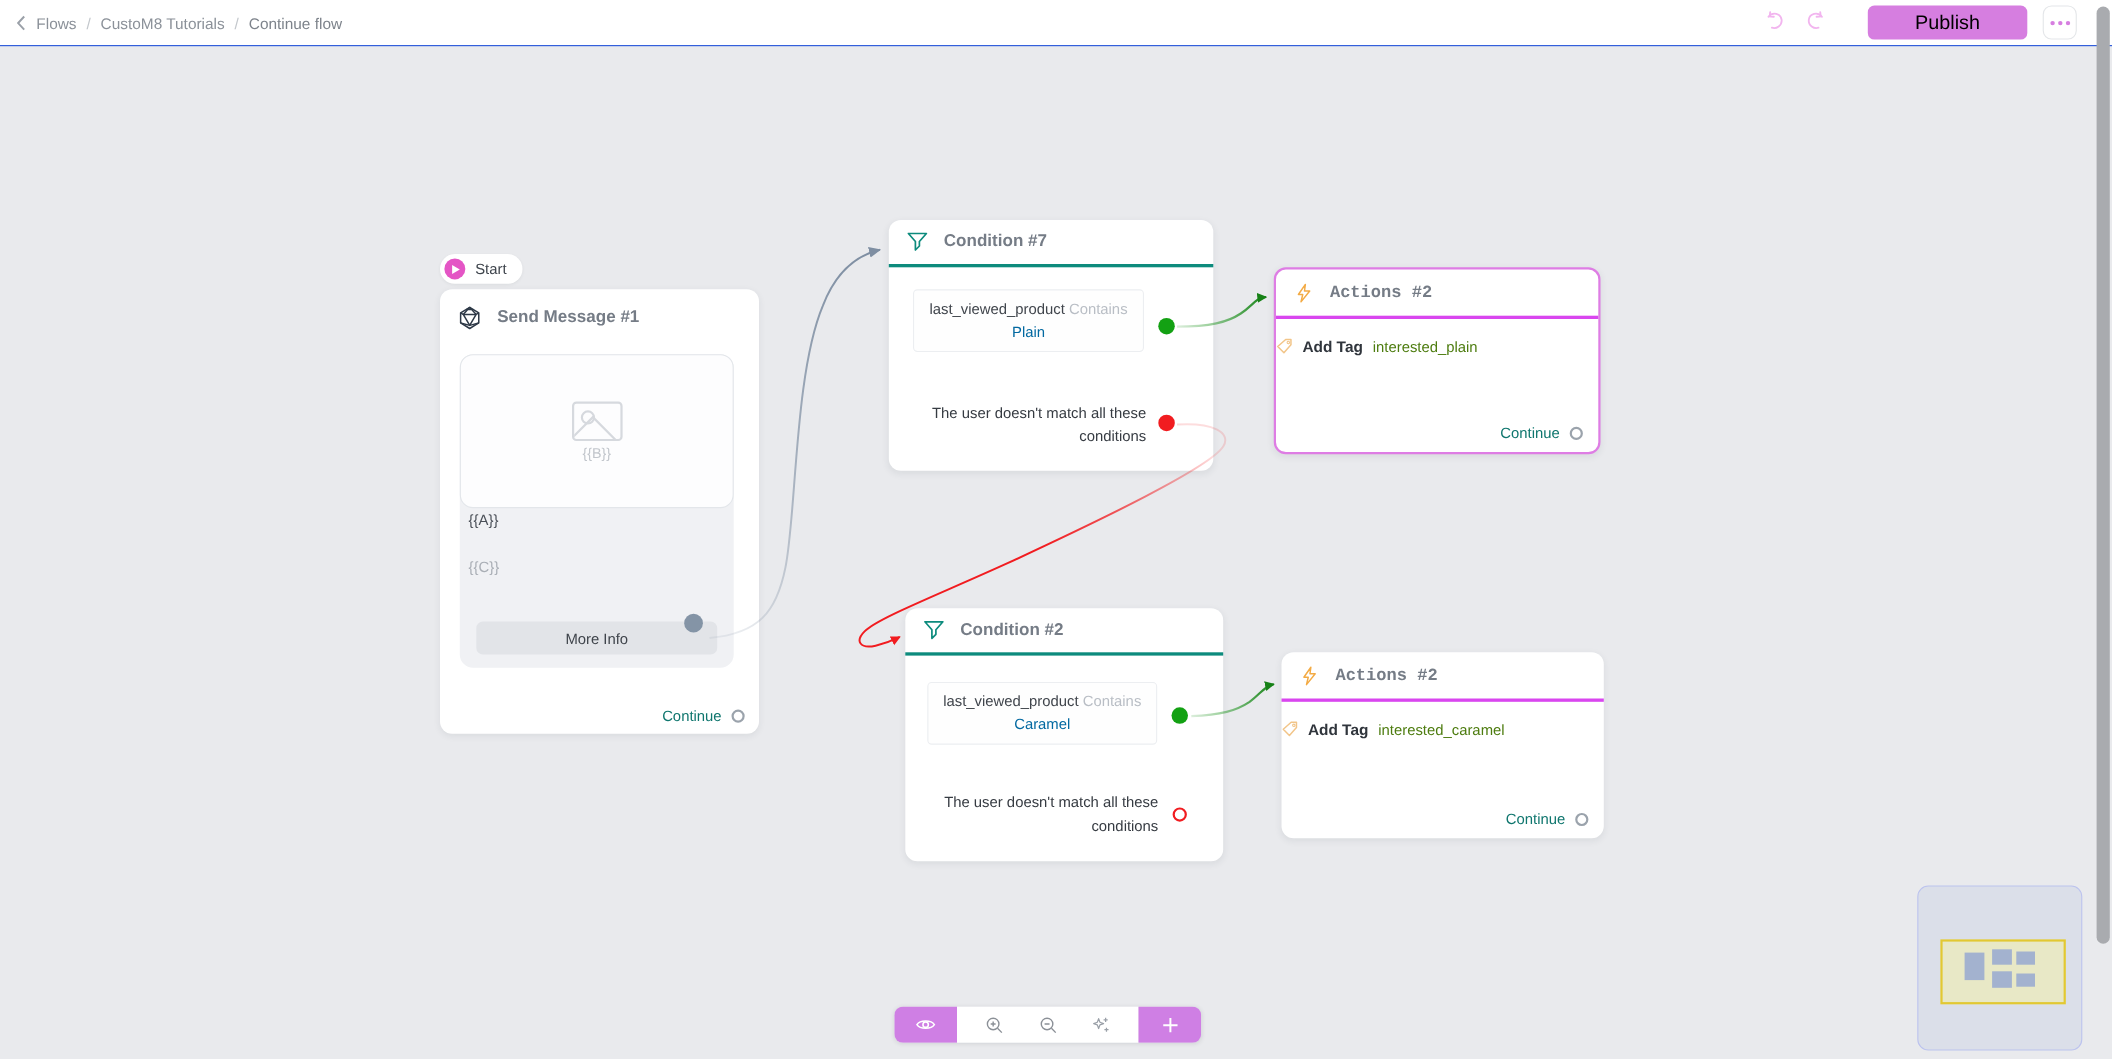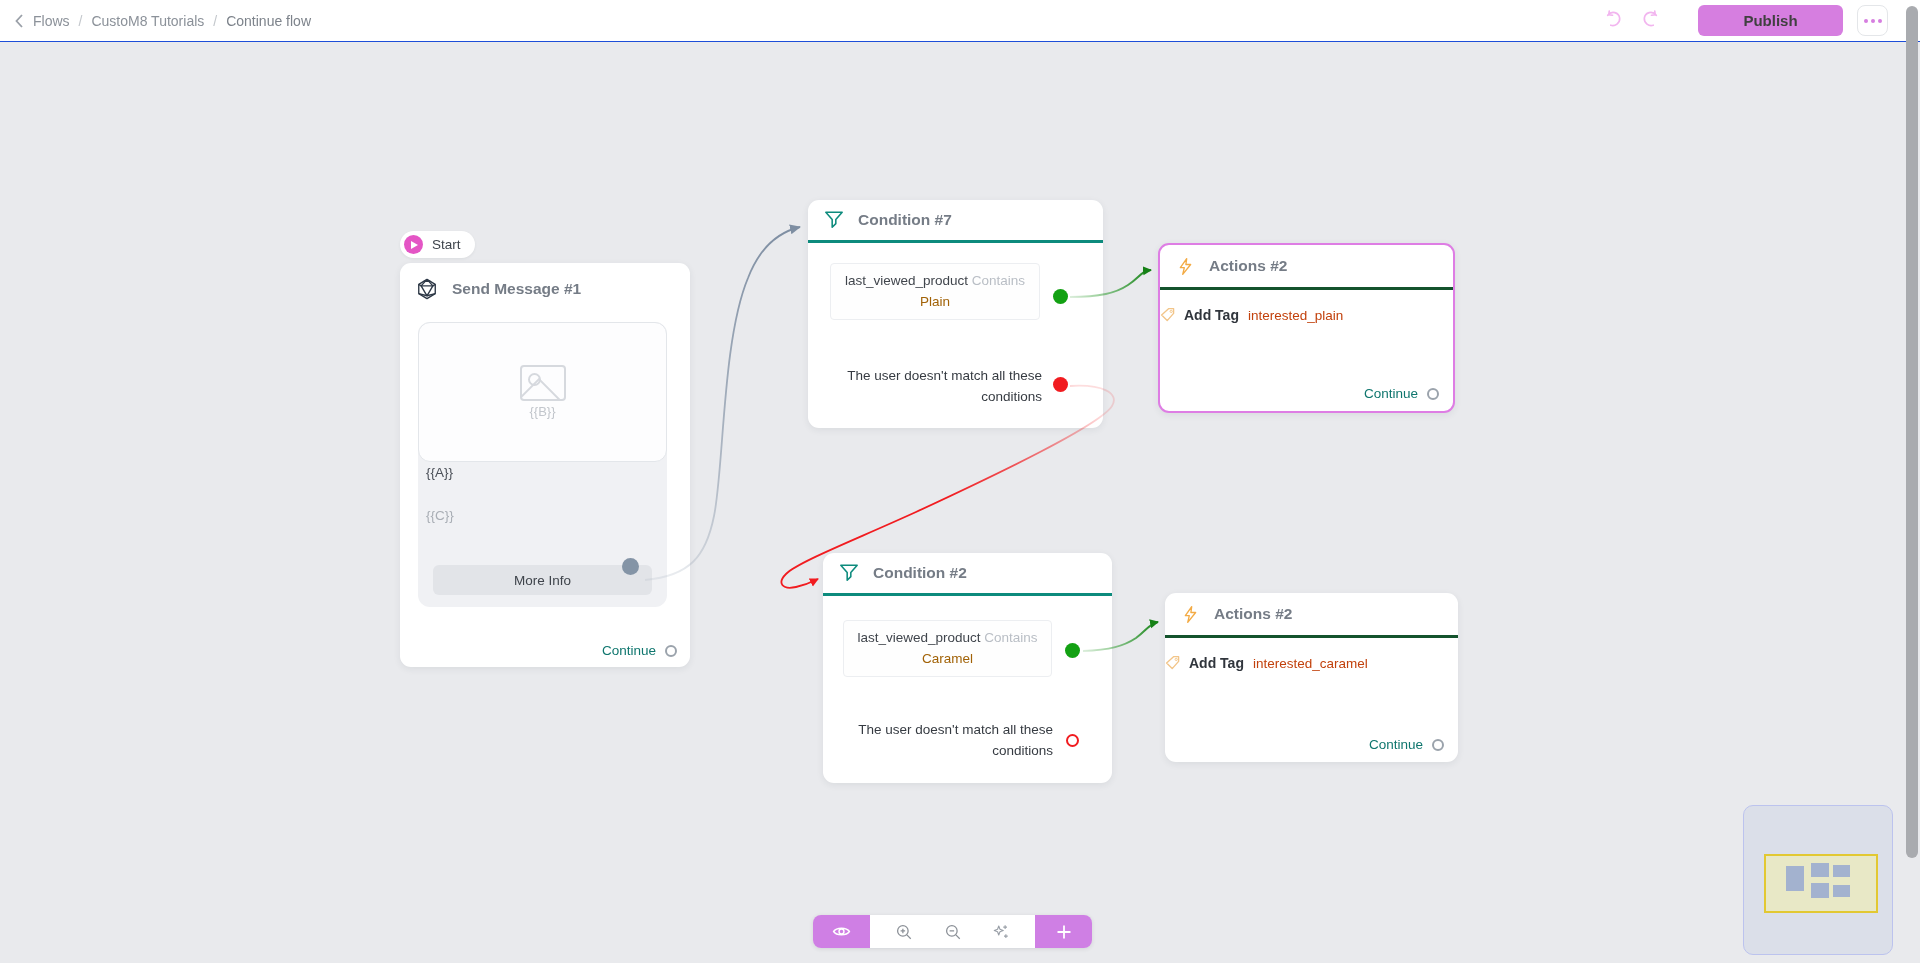--- a/index.html
+++ b/index.html
@@ -11,22 +11,22 @@
             border-bottom:1px solid #1d4ed8; z-index:10; }
   .breadcrumb { position:absolute; left:14px; top:0; height:42px; display:flex; align-items:center; gap:9px;
                 font-size:14px; color:#8b9199; }
   .crumb { color:#8b9199; cursor:pointer; }
   .crumb-sep { color:#c3c7cc; }
   .crumb-current { color:#7d838b; }
   .back-chevron { display:flex; align-items:center; }
   .icon-btn { position:absolute; top:9px; width:22px; height:22px; cursor:pointer; }
   .undo-btn { left:1603px; } .redo-btn { left:1641px; }
   .publish-btn { position:absolute; left:1698px; top:5px; width:145px; height:31px; border:none;
-                 background:#d67ee0; color:#404040; font-size:15px; font-family:"Liberation Sans",sans-serif;
-                 border-radius:6px; cursor:pointer;font-weight:bold; }
+                 background:#d67ee0; color:#000000; font-size:18px; font-family:"Liberation Sans",sans-serif;
+                 border-radius:6px; cursor:pointer; }
   .more-btn { position:absolute; left:1857px; top:5px; width:31px; height:31px; background:#fff;
               border:1px solid #e4e6e9; border-radius:8px; display:flex; align-items:center;
               justify-content:center; gap:3px; cursor:pointer; }
   .more-btn i { width:4px; height:4px; border-radius:50%; background:#d67ee0; }
 
   
   .canvas { position:absolute; top:42px; left:0; width:1920px; height:921px; background:#e9eaed; z-index:0; }
 
   .edges { position:absolute; top:0; left:0; width:1920px; height:963px; z-index:4; pointer-events:none; }
 
@@ -71,38 +71,38 @@
   .continue-row { position:absolute; display:flex; align-items:center; gap:9px; }
   .continue-label { font-size:13.5px; color:#0f766e; }
   .continue-port { width:12px; height:12px; border-radius:50%; border:2px solid #9ba3ac; background:#fff; cursor:crosshair; }
   .sm-continue { right:13px; bottom:9px; }
 
   
   .cond-header { height:43px; border-bottom:3px solid #0d8b7d; }
   .cond-box { position:absolute; border:1px solid #eceef1; border-radius:4px; background:#fefefe;
               display:flex; flex-direction:column; align-items:center; justify-content:center;
               font-size:13.5px; line-height:1.55; padding:20px 6px; text-align:center; }
-  .cond-field { color:#40454c; } .cond-op { color:#b9bec5; } .cond-value { color:#a16207; }
+  .cond-field { color:#40454c; } .cond-op { color:#b9bec5; } .cond-value { color:#0369a1; }
   .cond-else { position:absolute; font-size:13.5px; color:#363b42; text-align:right; line-height:1.55; }
   .port-dot { position:absolute; border-radius:50%; cursor:crosshair; }
   .port-green { width:15px; height:15px; background:#13a113; }
   .port-red-filled { width:15px; height:15px; background:#f11c20; }
   .port-red-open { width:13px; height:13px; background:#fff; border:2px solid #f11c20; }
 
   .c1-node { left:808px; top:200px; width:295px; height:228px; }
   .c1-box { left:22px; top:63px; width:210px; height:57px; }
   .c2-node { left:823px; top:553px; width:289px; height:230px; }
   .c2-box { left:20px; top:67px; width:209px; height:57px; }
 
   
-  .act-header { height:45px; border-bottom:3px solid #14532d; }
+  .act-header { height:45px; border-bottom:3px solid #d946ef;font-family:Liberation Mono, monospace; }
   .act-body { display:flex; flex-direction:row; align-items:center; margin-top:17px; gap:9px; }
   .act-row { display:flex; align-items:center; gap:8px; }
   .act-label { font-size:14px; font-weight:700; color:#30353c; }
-  .act-tag-value { font-size:13.5px; color:#c2410c; }
+  .act-tag-value { font-size:13.5px; color:#4d7c0f; }
   .a1-node { left:1158px; top:243px; width:297px; height:170px; border:2px solid #de7de4; }
   .a2-node { left:1165px; top:593px; width:293px; height:169px; }
   .a1-continue { right:14px; bottom:10px; }
   .a2-continue { right:14px; bottom:10px; }
 
   
   .toolbar { position:absolute; left:813px; top:915px; width:279px; height:33px; border-radius:8px;
              display:flex; overflow:hidden; z-index:6; box-shadow:0 1px 4px rgba(40,50,60,.12); }
   .tb-eye, .tb-plus { width:57px; background:#cf7fe4; display:flex; align-items:center; justify-content:center; cursor:pointer; }
   .tb-mid { flex:1; background:#fff; display:flex; align-items:center; justify-content:space-evenly; }

